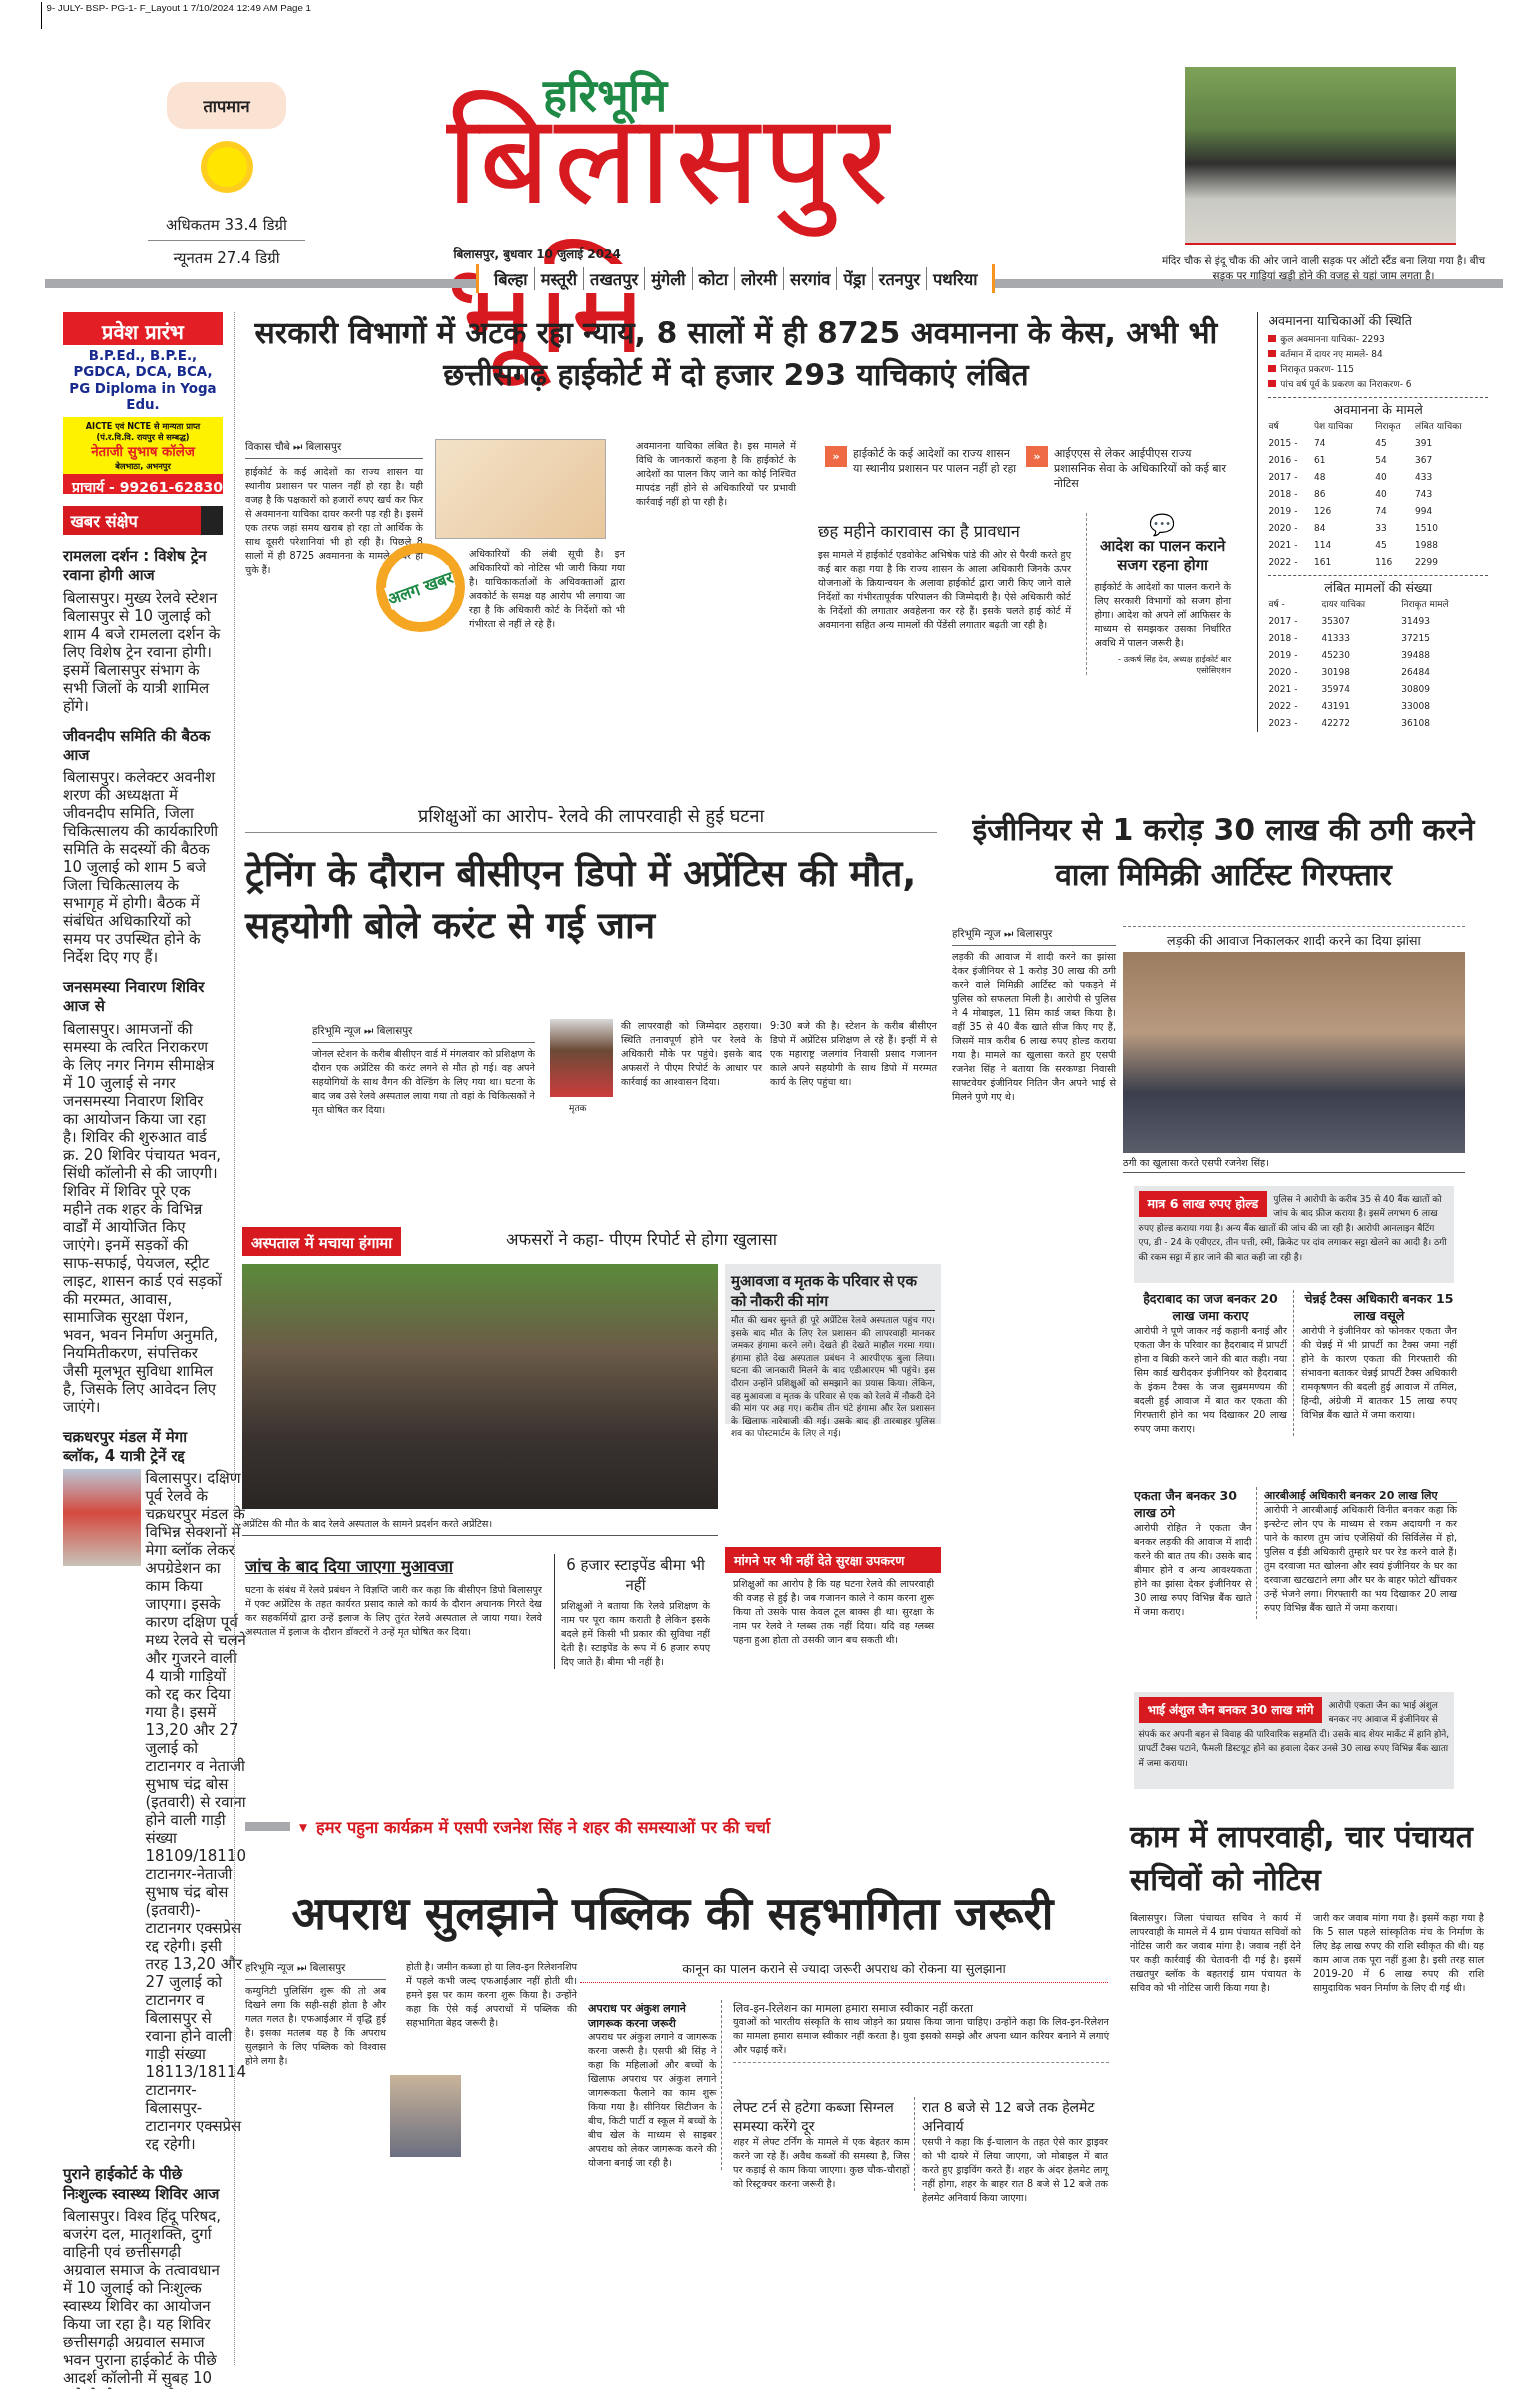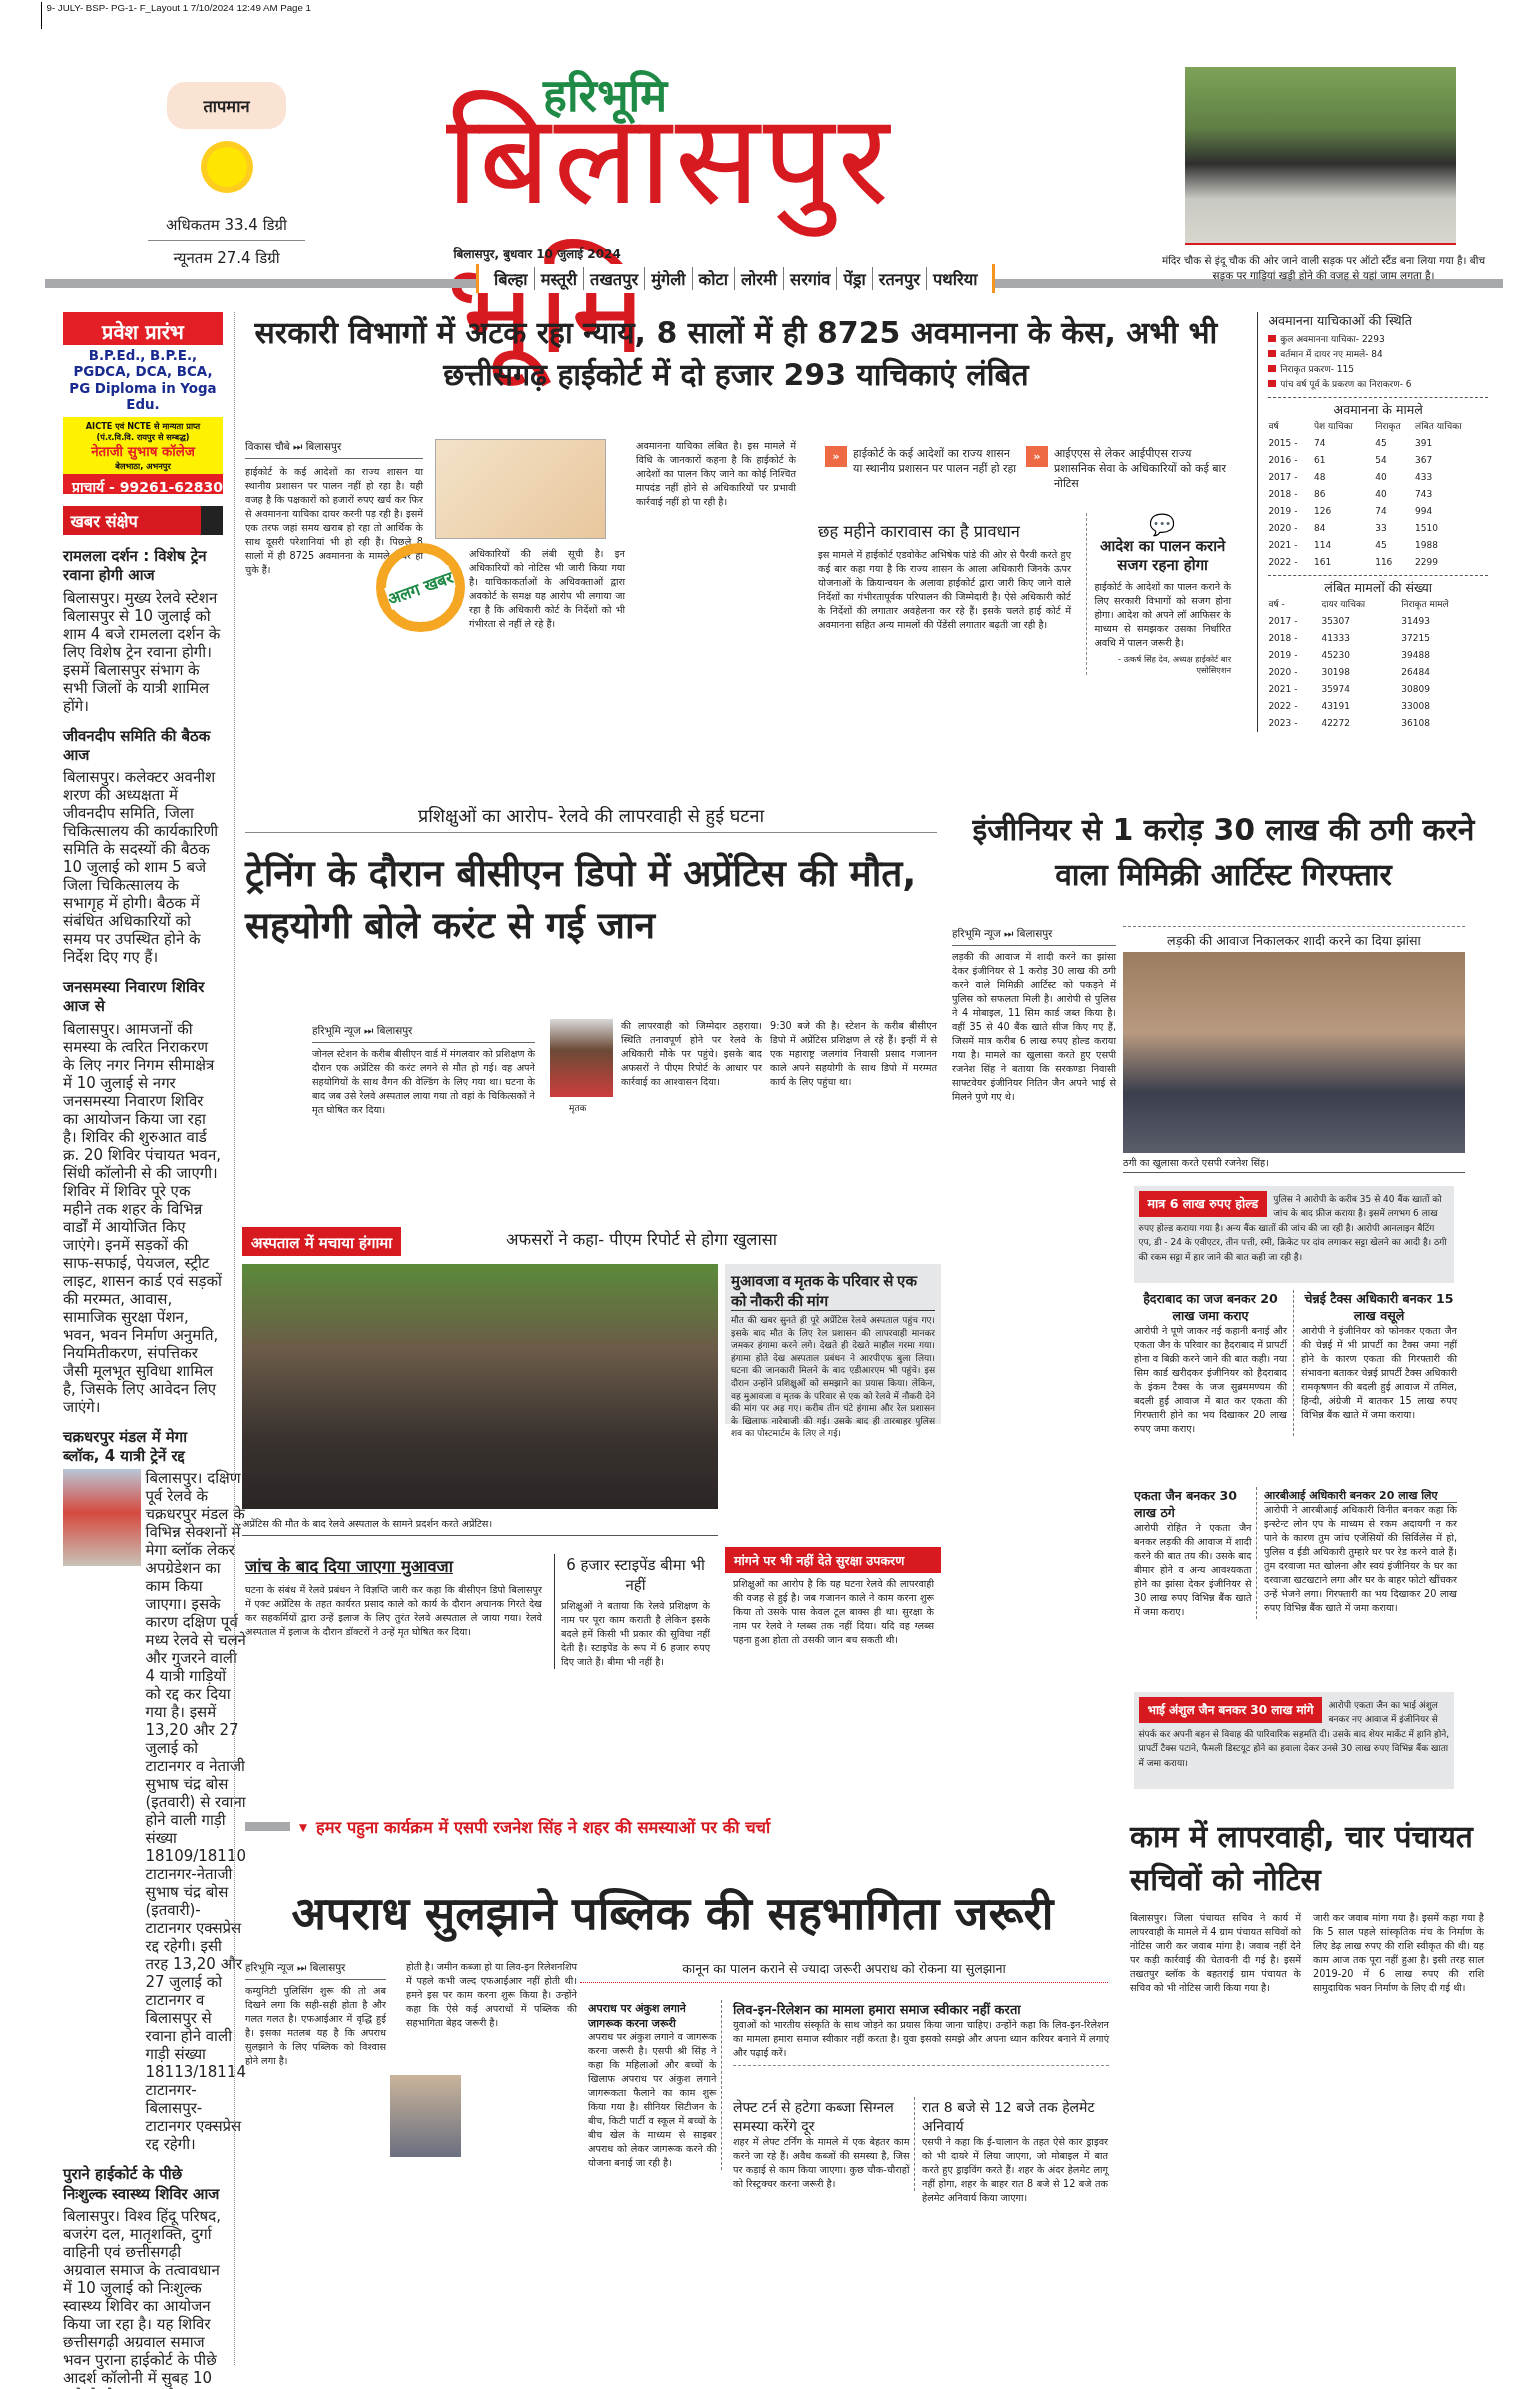--- a/index.html
+++ b/index.html
@@ -368,21 +368,21 @@
   <p class="cols" style="margin-top:4.5px;">कम्युनिटी पुलिसिंग शुरू की तो अब दिखने लगा कि सही-सही होता है और गलत गलत है। एफआईआर में वृद्धि हुई है। इसका मतलब यह है कि अपराध सुलझाने के लिए पब्लिक को विश्वास होने लगा है।</p>
 </div>
 <div class="abs sp-photo"></div>
 <div class="abs cols" style="left:406px;top:1960px;width:171px;">होती है। जमीन कब्जा हो या लिव-इन रिलेशनशिप में पहले कभी जल्द एफआईआर नहीं होती थी। हमने इस पर काम करना शुरू किया है। उन्होंने कहा कि ऐसे कई अपराधों में पब्लिक की सहभागिता बेहद जरूरी है।</div>
 <div class="abs" style="left:580px;top:1960px;width:528px;font-size:12.6px;text-align:center;border-bottom:1.5px dotted #d71920;padding-bottom:4.5px;">कानून का पालन कराने से ज्यादा जरूरी अपराध को रोकना या सुलझाना</div>
 <div class="abs dash-r" style="left:588px;top:2000px;width:134px;padding-right:4.5px;">
   <div style="font-size:11px;font-weight:bold;">अपराध पर अंकुश लगाने जागरूक करना जरूरी</div>
   <p class="cols">अपराध पर अंकुश लगाने व जागरूक करना जरूरी है। एसपी श्री सिंह ने कहा कि महिलाओं और बच्चों के खिलाफ अपराध पर अंकुश लगाने जागरूकता फैलाने का काम शुरू किया गया है। सीनियर सिटीजन के बीच, किटी पार्टी व स्कूल में बच्चों के बीच खेल के माध्यम से साइबर अपराध को लेकर जागरूक करने की योजना बनाई जा रही है।</p>
 </div>
 <div class="abs" style="left:733px;top:2000px;width:376px;border-bottom:0.7px dashed #888;padding-bottom:4.5px;">
-  <div style="font-size:13px;font-weight:bold;">लिव-इन-रिलेशन का मामला हमारा समाज स्वीकार नहीं करता</div>
+  <div style="font-size:11px;font-weight:normal;">लिव-इन-रिलेशन का मामला हमारा समाज स्वीकार नहीं करता</div>
   <p class="cols">युवाओं को भारतीय संस्कृति के साथ जोड़ने का प्रयास किया जाना चाहिए। उन्होंने कहा कि लिव-इन-रिलेशन का मामला हमारा समाज स्वीकार नहीं करता है। युवा इसको समझे और अपना ध्यान करियर बनाने में लगाएं और पढ़ाई करें।</p>
 </div>
 <div class="abs dash-r" style="left:733px;top:2097px;width:182px;padding-right:4.5px;">
   <div style="font-size:14px;">लेफ्ट टर्न से हटेगा कब्जा सिग्नल समस्या करेंगे दूर</div>
   <p class="cols">शहर में लेफ्ट टर्निंग के मामले में एक बेहतर काम करने जा रहे हैं। अवैध कब्जों की समस्या है, जिस पर कड़ाई से काम किया जाएगा। कुछ चौक-चौराहों को रिस्ट्रक्चर करना जरूरी है।</p>
 </div>
 <div class="abs" style="left:922px;top:2097px;width:186px;">
   <div style="font-size:14px;">रात 8 बजे से 12 बजे तक हेलमेट अनिवार्य</div>
   <p class="cols">एसपी ने कहा कि ई-चालान के तहत ऐसे कार ड्राइवर को भी दायरे में लिया जाएगा, जो मोबाइल में बात करते हुए ड्राइविंग करते हैं। शहर के अंदर हेलमेट लागू नहीं होगा, शहर के बाहर रात 8 बजे से 12 बजे तक हेलमेट अनिवार्य किया जाएगा।</p>
 </div>

